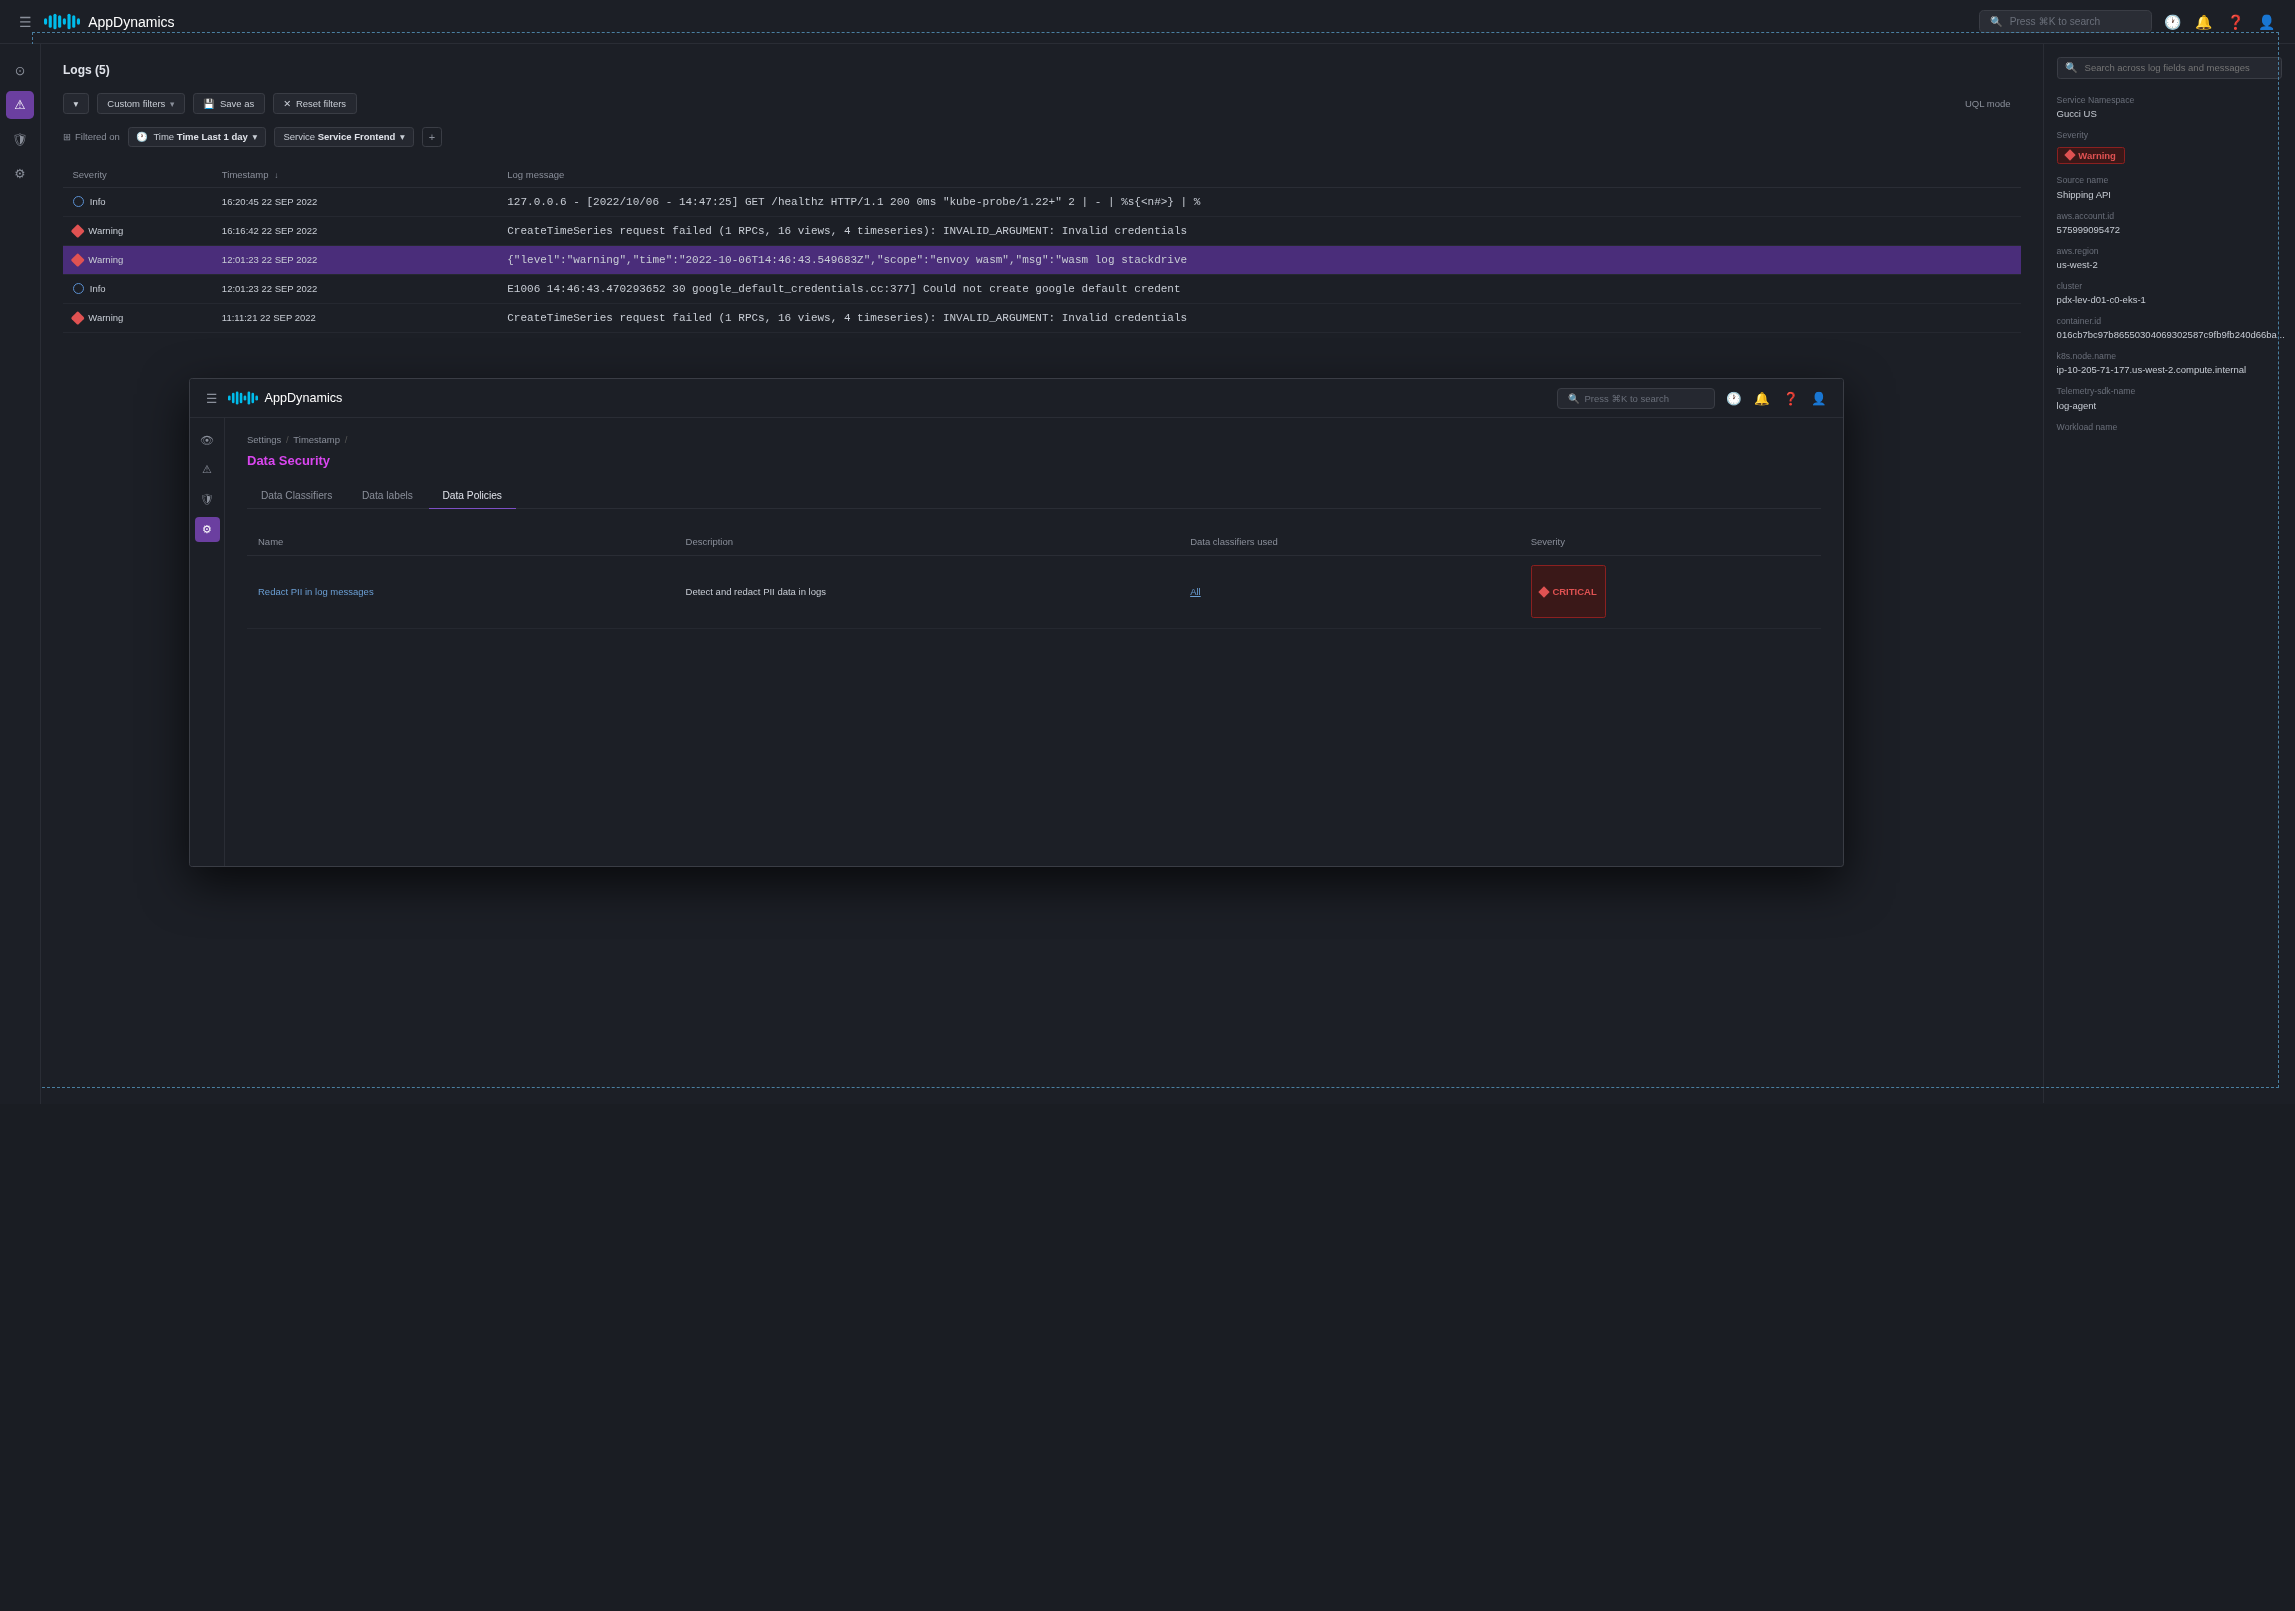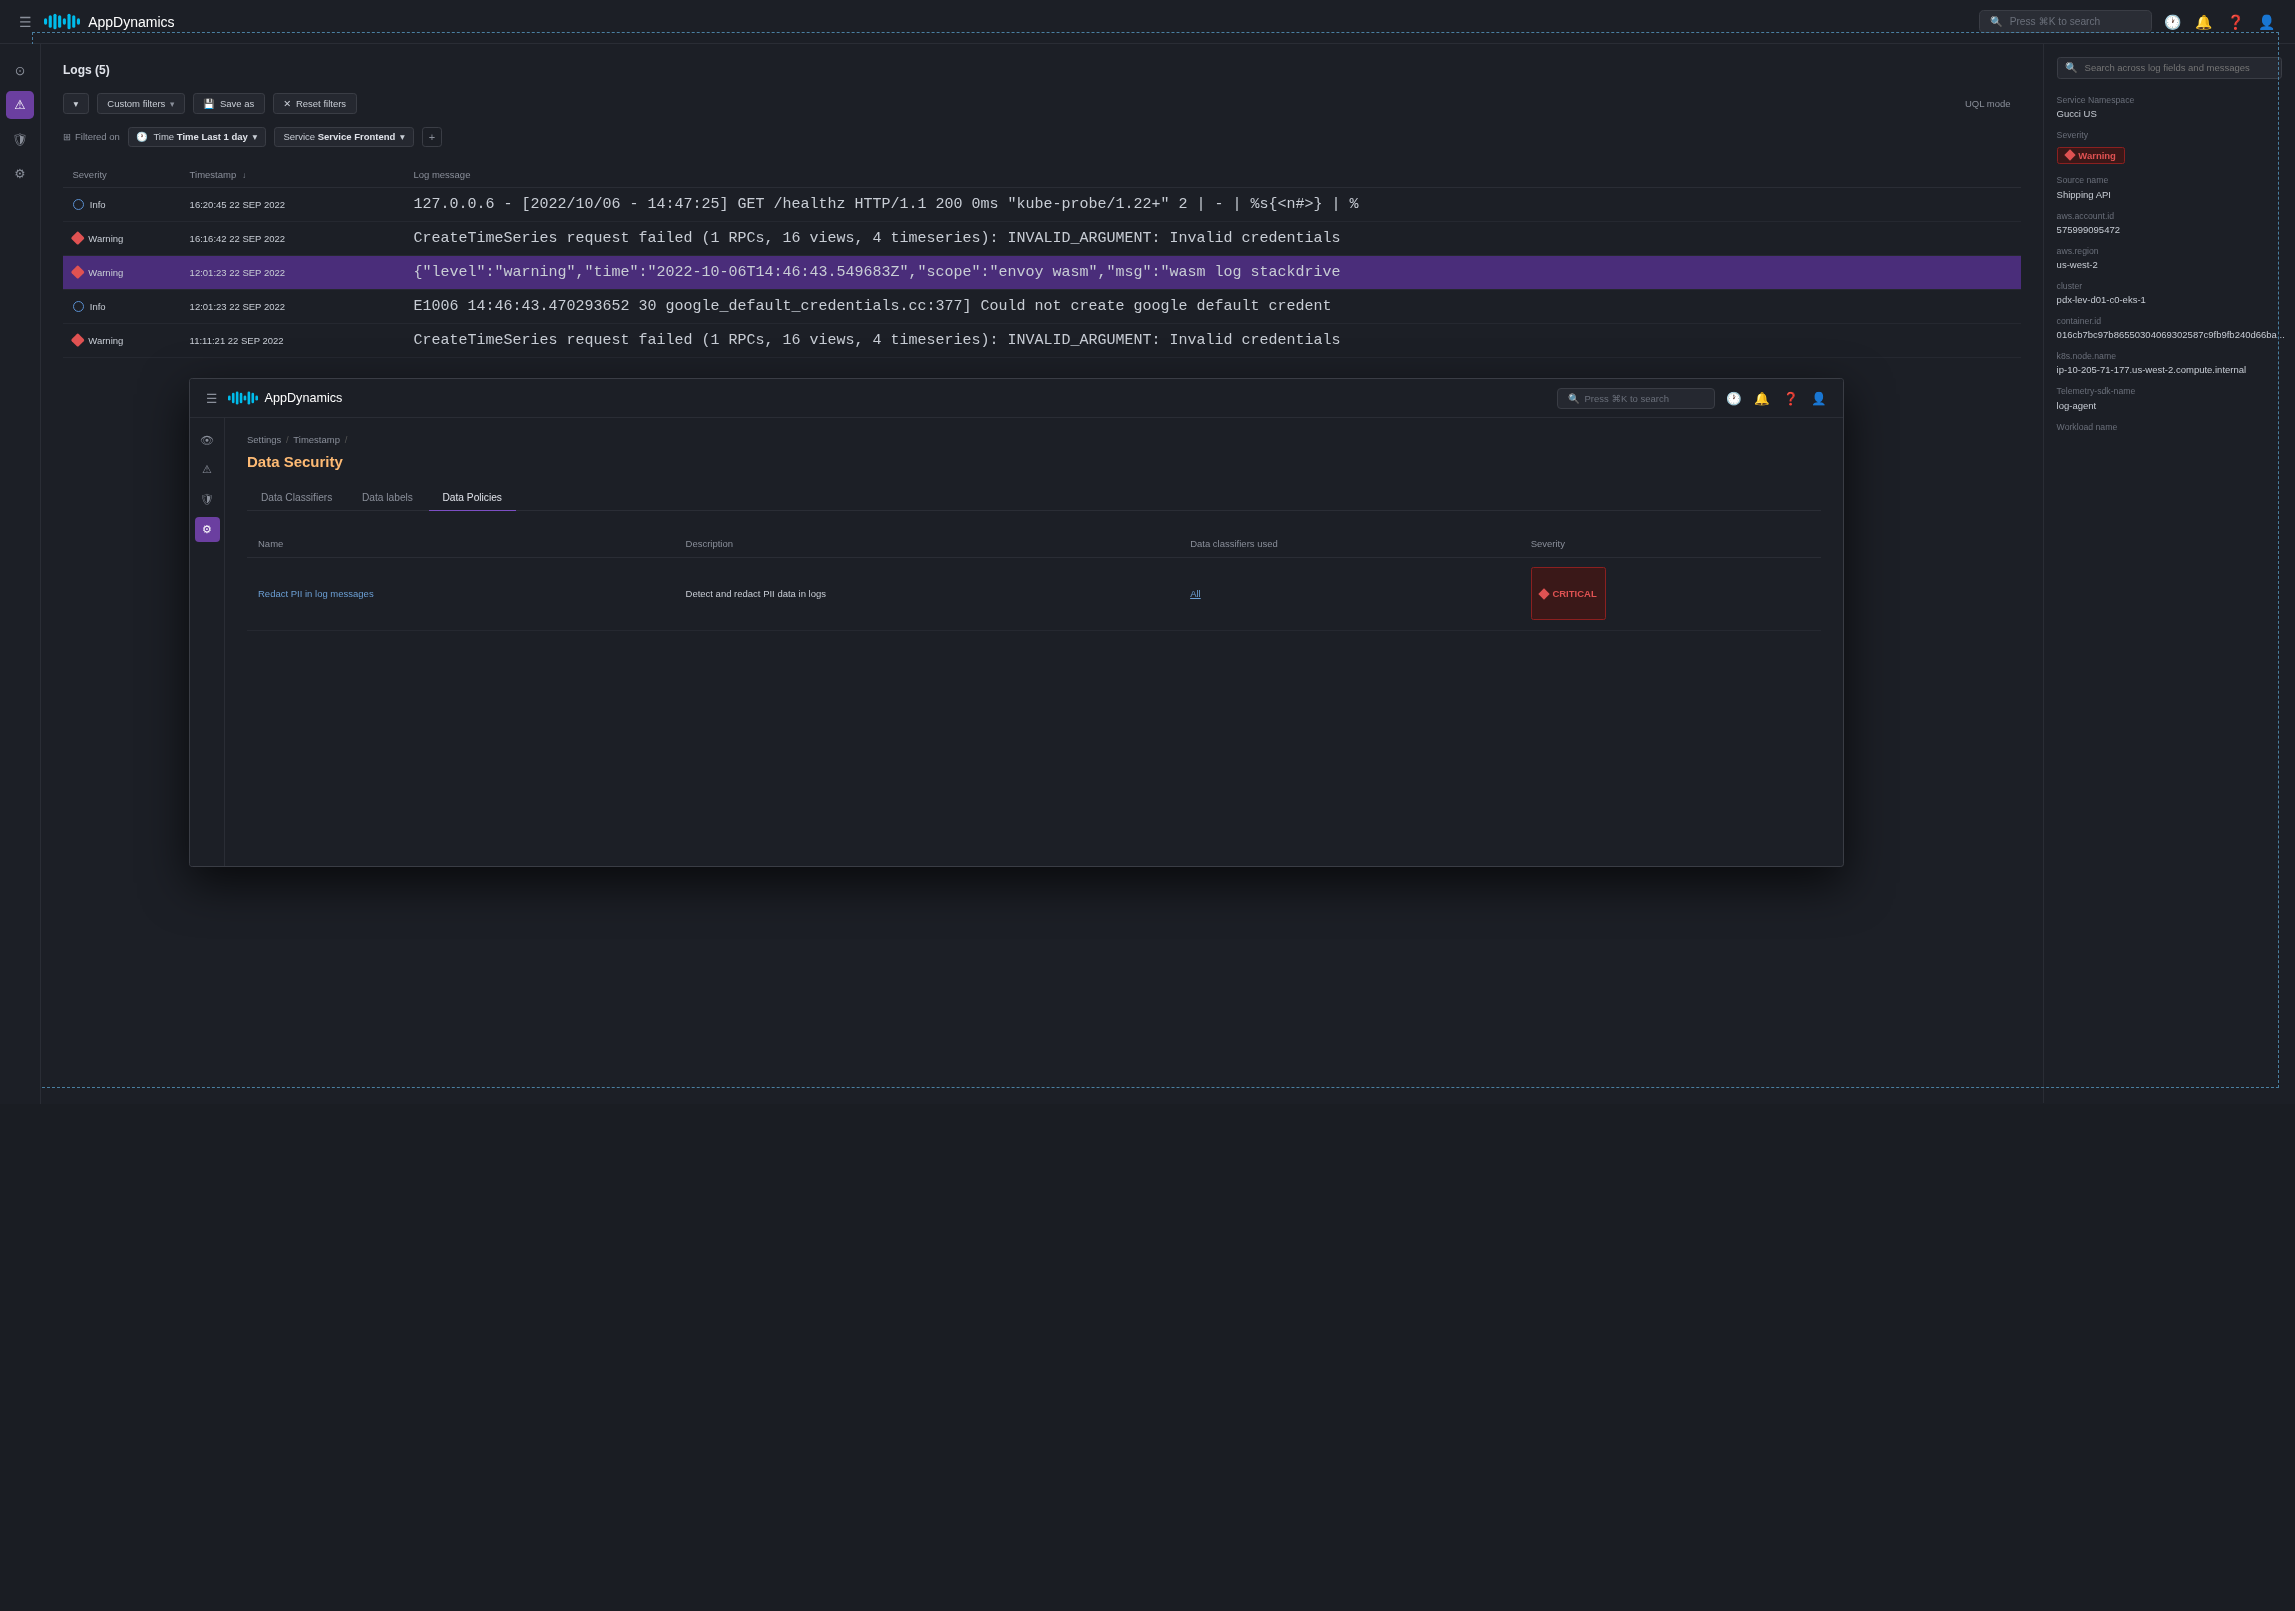--- a/index.html
+++ b/index.html
@@ -230,21 +230,21 @@
       width: 11px;
       height: 11px;
       border-radius: 50%;
       border: 1.6px solid #5a8fd0;
       background: transparent;
       transform: none;
     }
     .log-message {
       color: #c8cdd5;
       font-family: 'Courier New', monospace;
-      font-size: 15px;
+      font-size: 11px;
       max-width: 426px;
       white-space: nowrap;
       overflow: hidden;
       text-overflow: ellipsis;
     }
     .sort-icon { color: #8a8f9a; font-size: 8px; margin-left: 3.2px; }
 
     
     .right-panel {
       position: absolute;
@@ -411,22 +411,22 @@
       align-items: center;
       gap: 4.7px;
       color: #8a8f9a;
       font-size: 9.5px;
       margin-bottom: 8px;
     }
     .breadcrumb-sep { color: #555; }
     .breadcrumb-item { color: #8a8f9a; }
 
     .fg-page-title {
-      font-size: 15px;
-      color: #fdba74;
+      font-size: 13px;
+      color: #d946ef;
       font-weight: 600;
       margin-bottom: 16px;
     }
 
     
     .tabs-bar {
       display: flex;
       align-items: center;
       gap: 1.6px;
       border-bottom: 0.8px solid #2a2d35;

